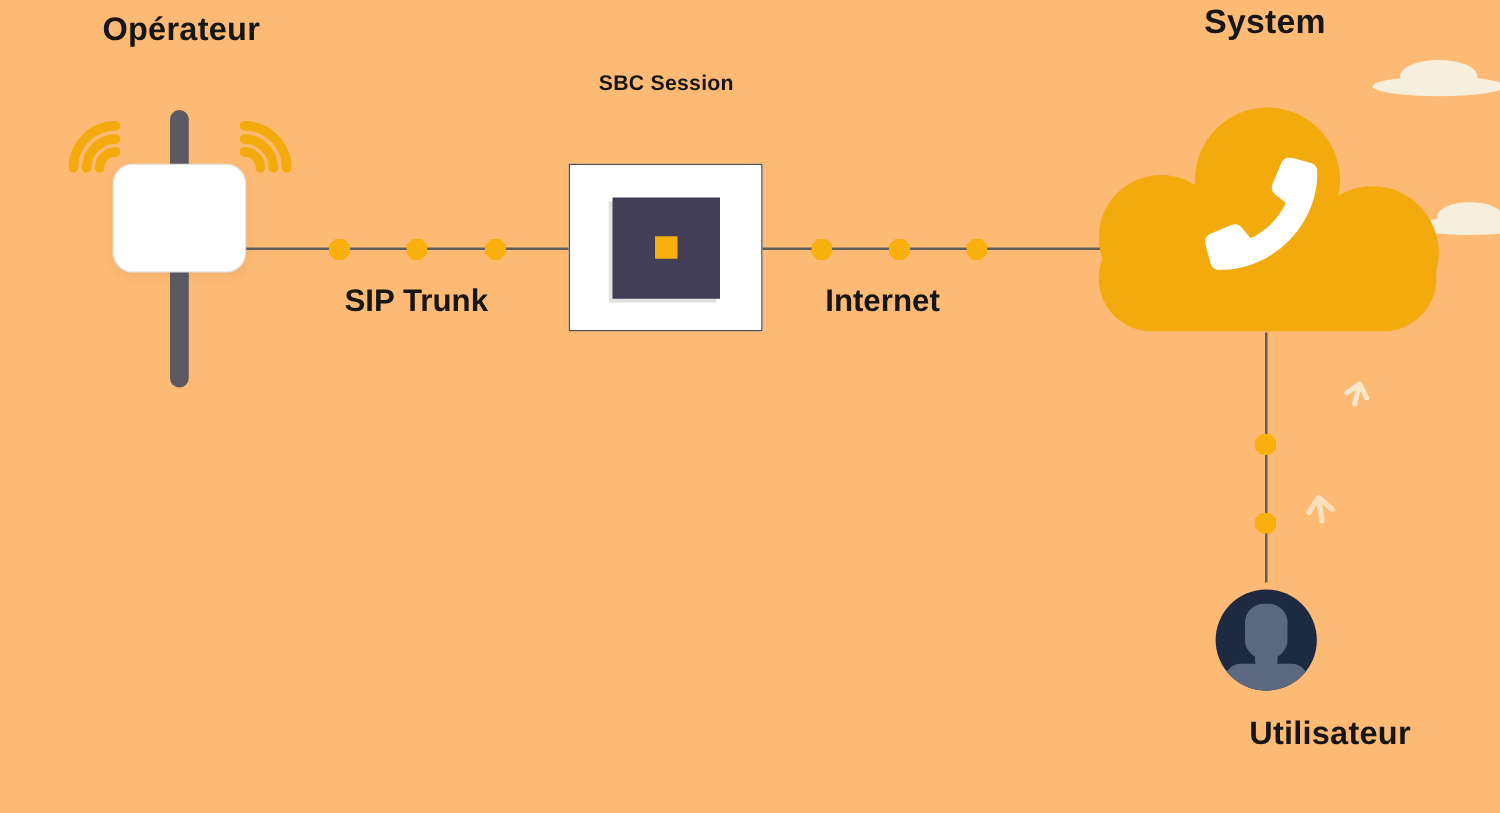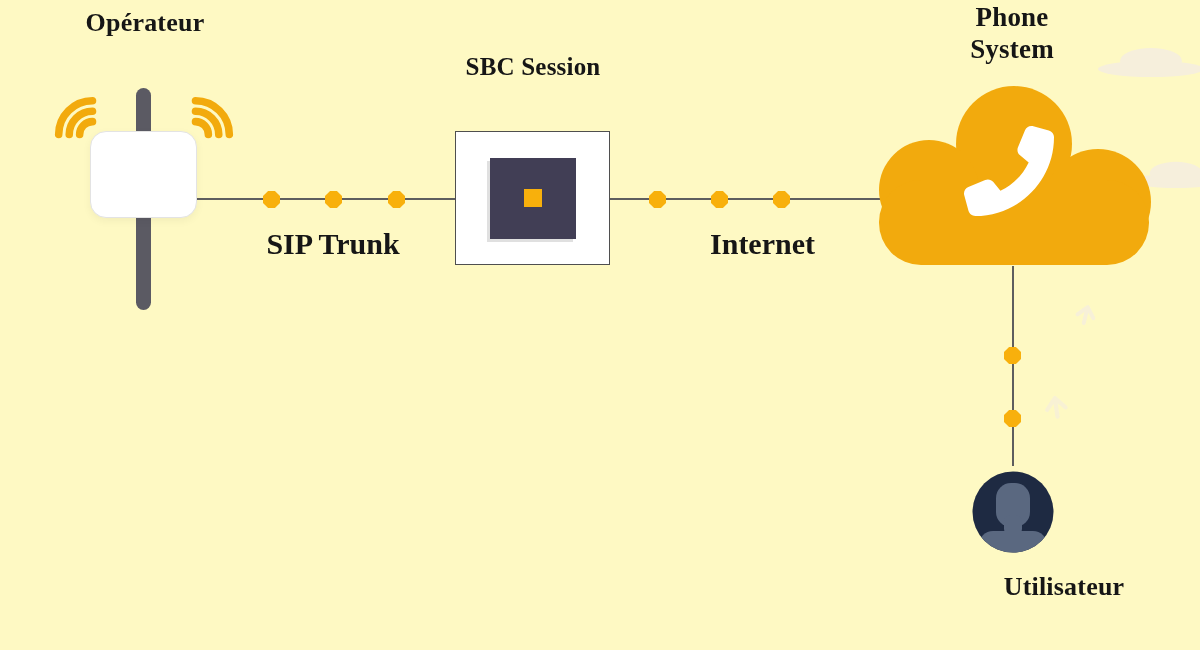--- a/index.html
+++ b/index.html
@@ -5,31 +5,31 @@
   :root{
     --amber:#F2AA0D; --dot-yellow:#F8B00C; --dark-slate:#413E55;
     --pole-gray:#5B5A63; --line-gray:#5E5E5E; --navy:#1E2A42;
     --silhouette:#5A6880; --cream:#F6EFDC; --text:#161616;
     --box-border:#E3E3E3; --sbc-border:#4F4F4F; --white:#FFFFFF;
   }
   *{margin:0;padding:0;box-sizing:border-box;}
   html,body{background:#fff;}
   .canvas{
     position:relative;width:1200px;height:650px;overflow:hidden;
-    background:#fef9c3;font-family:Liberation Serif, serif;
+    background:#fdba74;font-family:Liberation Sans, sans-serif;
   }
   .abs{position:absolute;}
   .node-label{
     color:var(--text);font-weight:700;text-align:center;letter-spacing:.2px;
   }
   .lbl-26{font-size:26px;line-height:34px;}
-  .lbl-25{font-size:25px;line-height:33px;}
+  .lbl-25{font-size:17px;line-height:33px;}
   .lbl-27{font-size:27px;line-height:32px;}
   .link-label{
-    color:var(--text);font-weight:700;font-size:30px;text-align:center;
+    color:var(--text);font-weight:700;font-size:25px;text-align:center;
   }
   .hline{height:2px;background:var(--line-gray);}
   .vline{width:2px;background:var(--line-gray);}
   .dot{
     width:17px;height:17px;background:var(--dot-yellow);
     clip-path:polygon(30% 0,70% 0,100% 30%,100% 70%,70% 100%,30% 100%,0 70%,0 30%);
   }
   
   .pole{width:15px;border-radius:8px;background:var(--pole-gray);}
   .antenna-box{
@@ -106,24 +106,23 @@
   <div class="abs sbc-outer" style="left:455px;top:131px;">
     <div class="sbc-inner">
       <div class="sbc-chip"></div>
     </div>
   </div>
 
   <div class="abs hline" style="left:610px;top:198px;width:272px;"></div>
   <div class="abs dot" style="left:649px;top:191px;"></div>
   <div class="abs dot" style="left:711px;top:191px;"></div>
   <div class="abs dot" style="left:773px;top:191px;"></div>
-  <div class="abs link-label" style="left:625px;top:227px;width:190px;text-align:right;">Internet</div>
+  <div class="abs link-label" style="left:611px;top:227px;width:190px;">Internet</div>
 
   <div class="abs node-label lbl-27" style="left:912px;top:1px;width:200px;">
-    <div>Phone</div>
     <div>System</div>
   </div>
   <svg class="abs" style="left:874px;top:82px;" width="280" height="185" viewBox="0 0 280 185">
     <g fill="var(--amber)">
       <circle cx="140" cy="62" r="58"></circle>
       <circle cx="55" cy="108" r="50"></circle>
       <circle cx="224" cy="120" r="53"></circle>
       <rect x="5" y="98" width="270" height="85" rx="42"></rect>
     </g>
   </svg>

